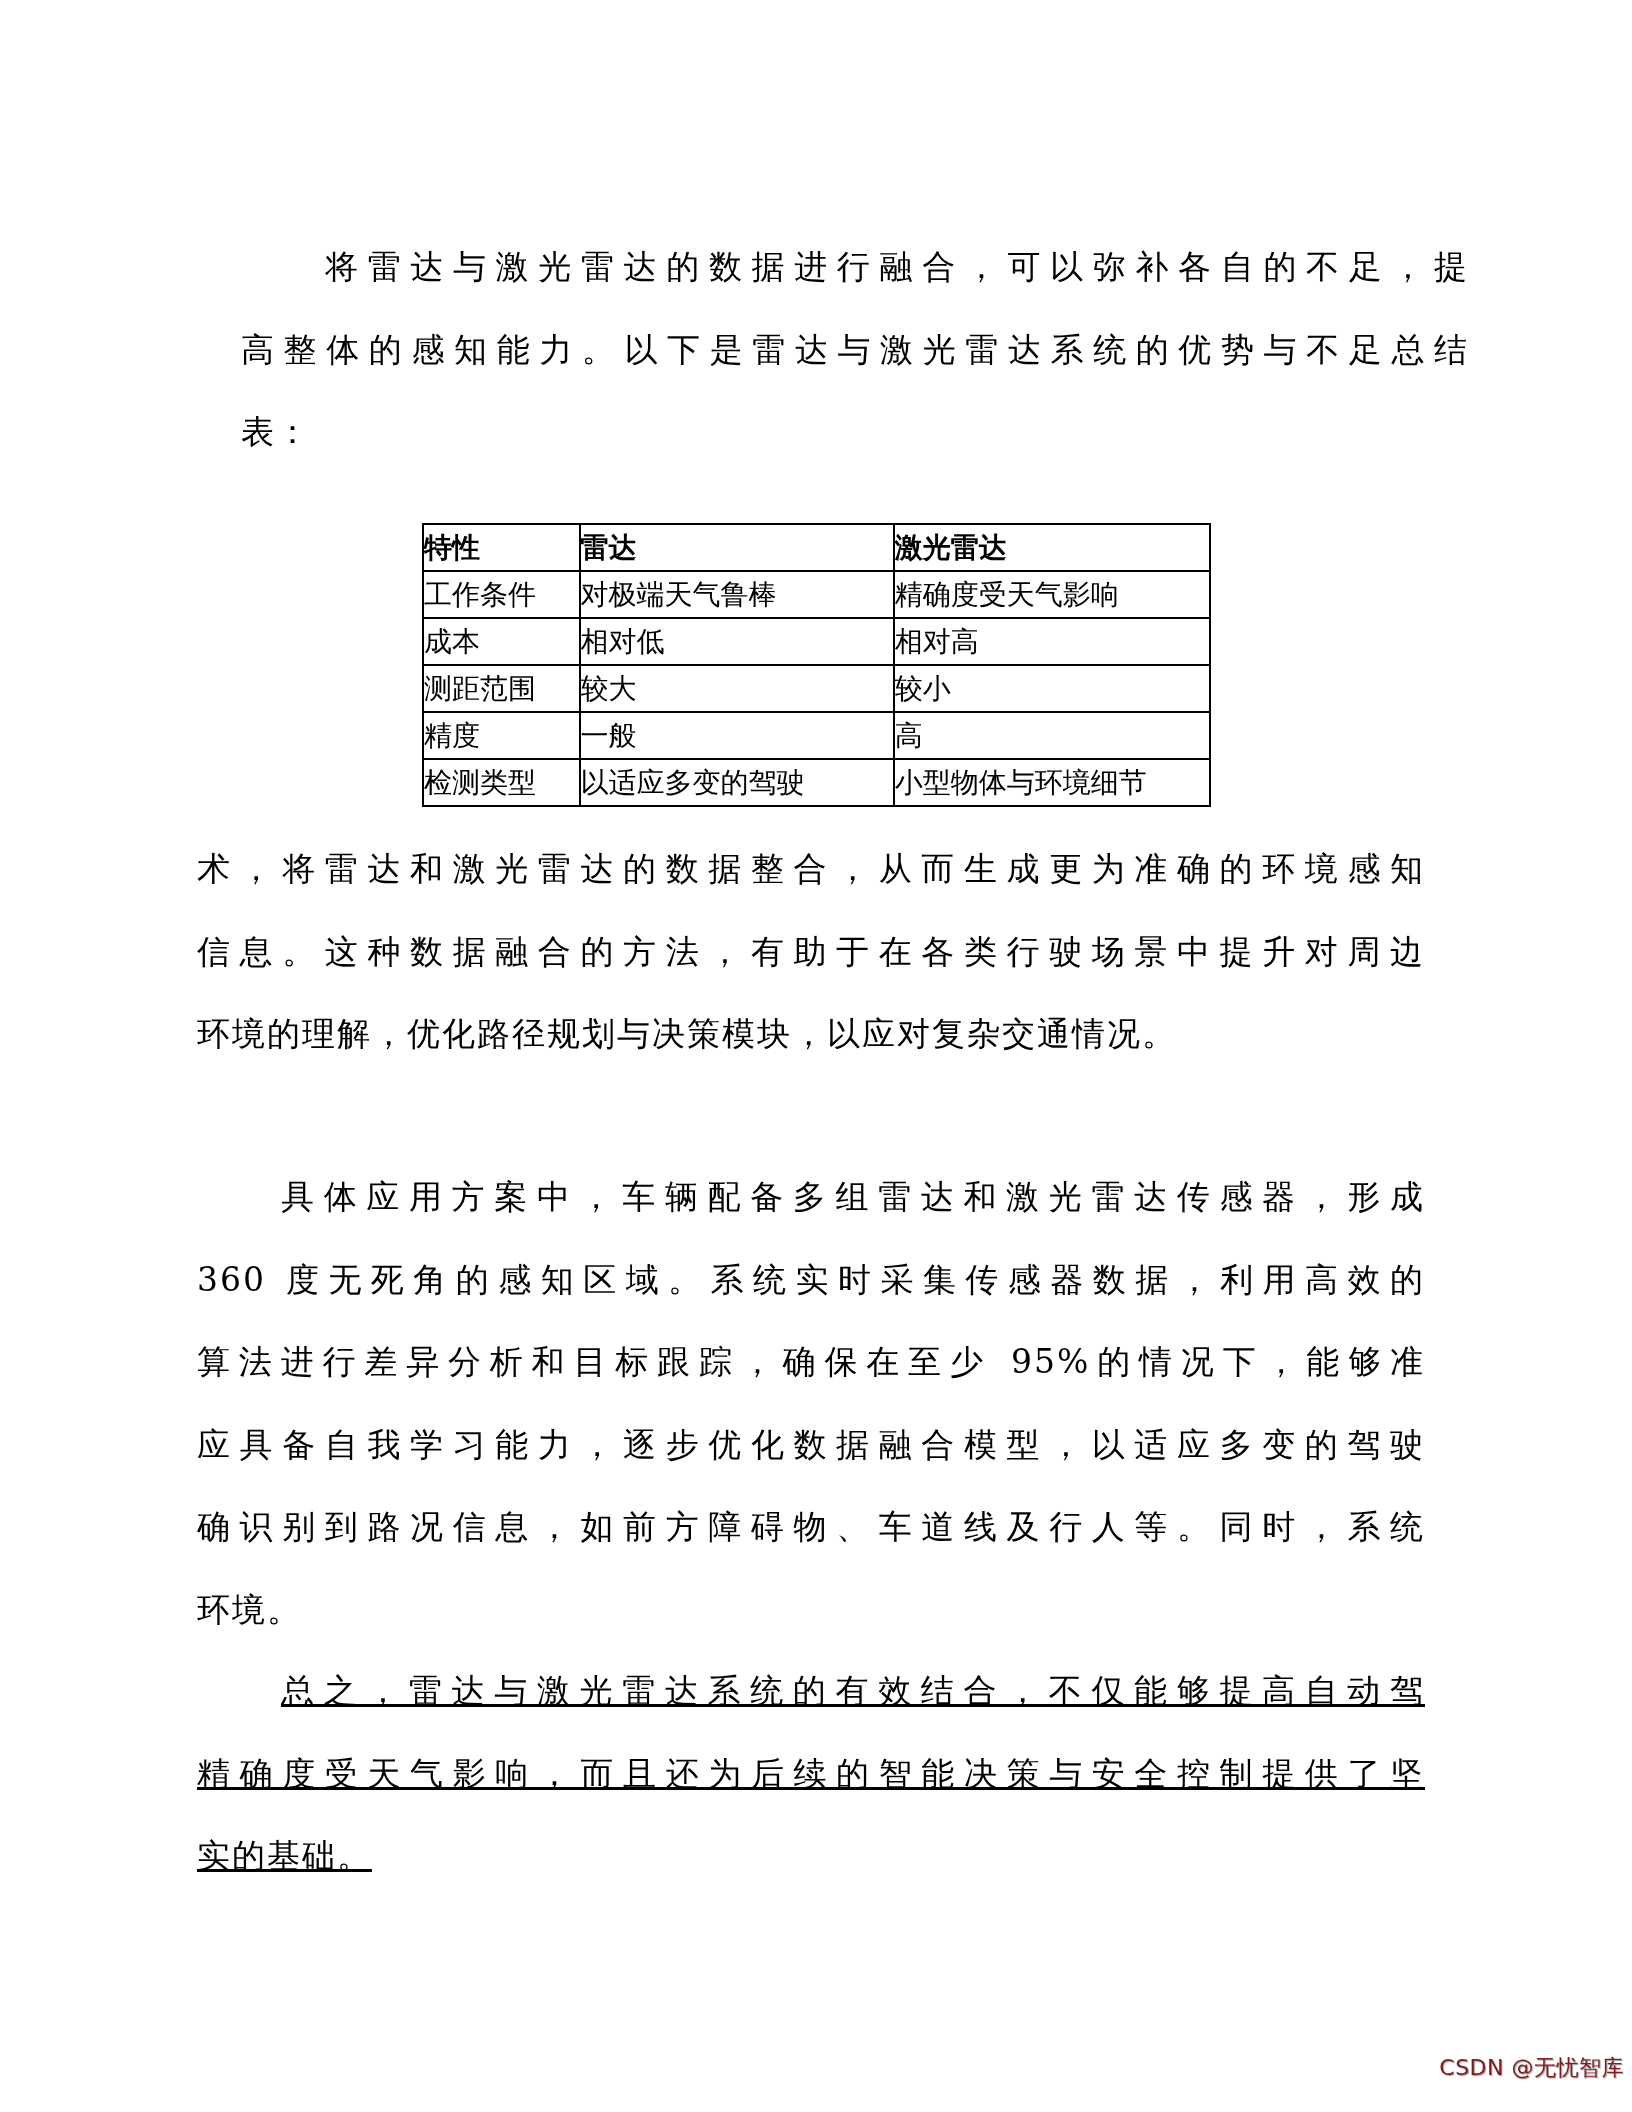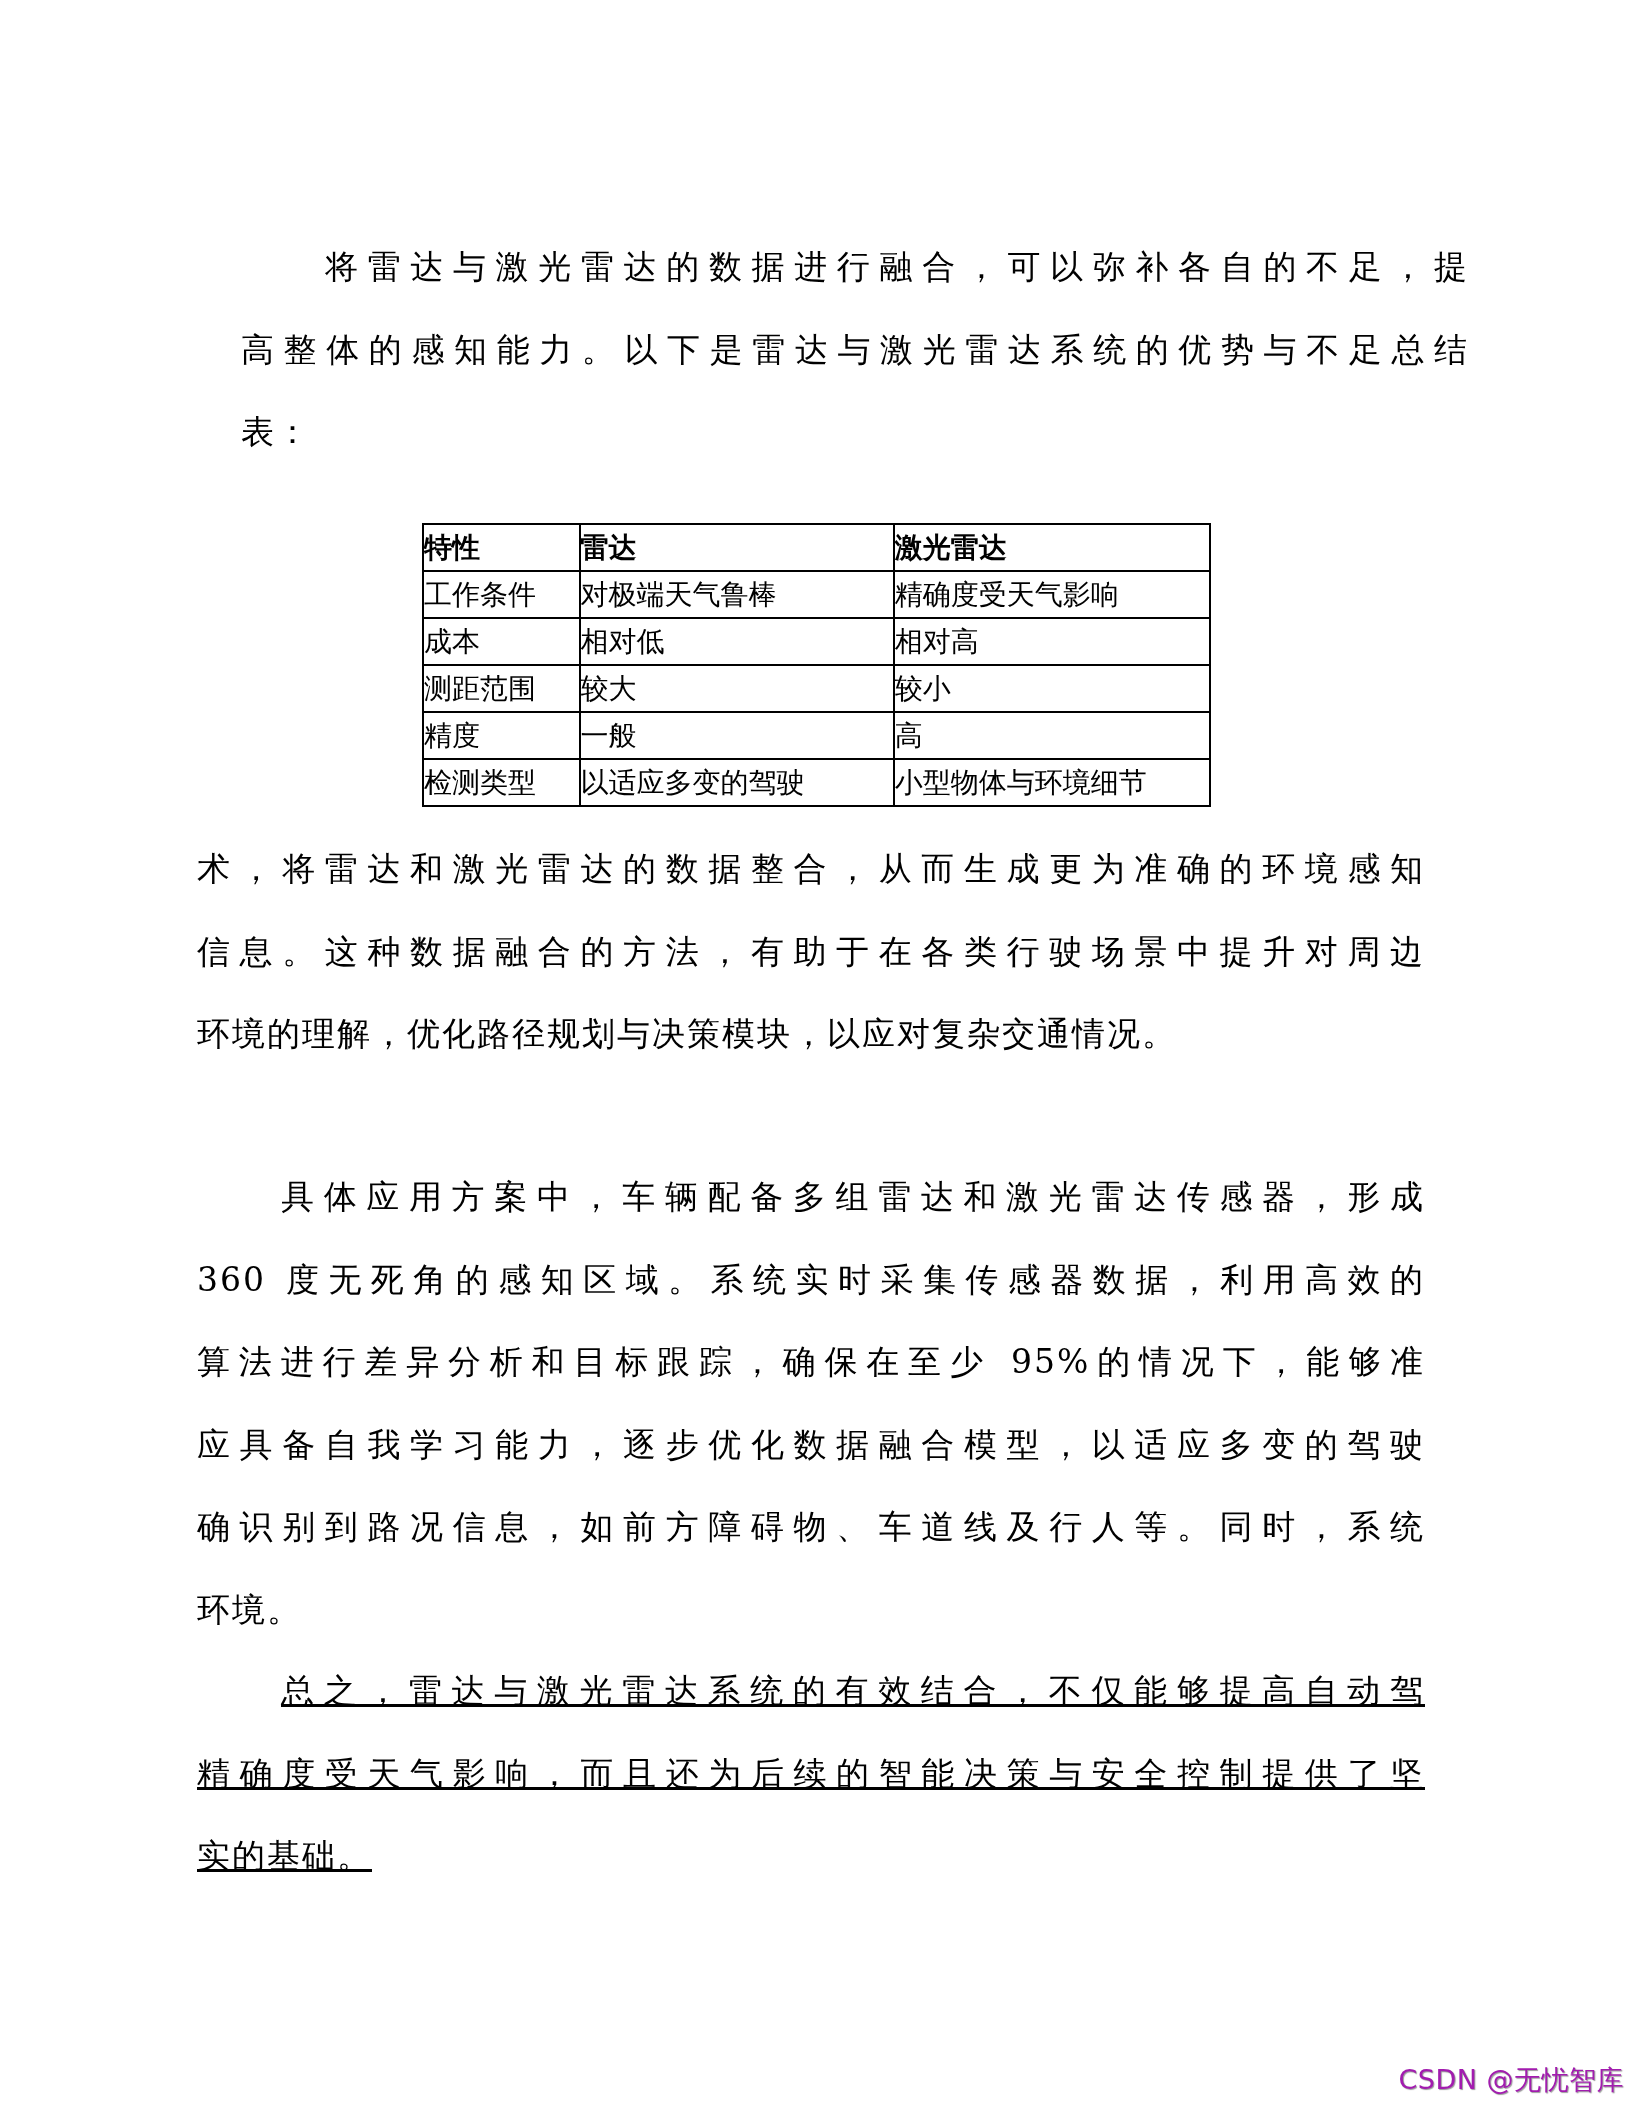--- a/index.html
+++ b/index.html
@@ -9,22 +9,22 @@
     .line { height: 82.5px; line-height: 82.5px; font-size: 33px; white-space: nowrap;
             text-align: justify; text-align-last: justify; letter-spacing: 2px; }
     .line.last { text-align-last: left; }
     .line.indent { padding-left: 84px; }
     table.summary { position: absolute; left: 422px; top: 523px; width: 789px;
                     border-collapse: collapse; font-family: "DejaVu Serif", "Liberation Serif", serif; }
     table.summary td, table.summary th { border: 2px solid #000; text-align: left;
                     font-size: 28px; height: 45px; padding: 0; line-height: 45px; white-space: nowrap; }
     table.summary th { font-family: "DejaVu Sans", "Liberation Sans", sans-serif; font-weight: bold; }
     col.c1 { width: 157px; } col.c2 { width: 315px; } col.c3 { width: 317px; }
-    .watermark { position: absolute; right: 8px; bottom: 14px; font-size: 27px;
-                 font-family: "DejaVu Sans", "Liberation Sans", sans-serif; color: #a21caf;
+    .watermark { position: absolute; right: 8px; bottom: 29px; font-size: 22px;
+                 font-family: "DejaVu Sans", "Liberation Sans", sans-serif; color: #7f1d1d;
                  text-shadow: 1px 1px 1px #9a9a9a; letter-spacing: 0.5px; }
   </style>
 </head>
 <body>
 
 <div class="para" style="top:226px;margin-left:44px;">
   <div class="line indent">将雷达与激光雷达的数据进行融合，可以弥补各自的不足，提</div>
   <div class="line">高整体的感知能力。以下是雷达与激光雷达系统的优势与不足总结</div>
   <div class="line last">表：</div>
 </div>

